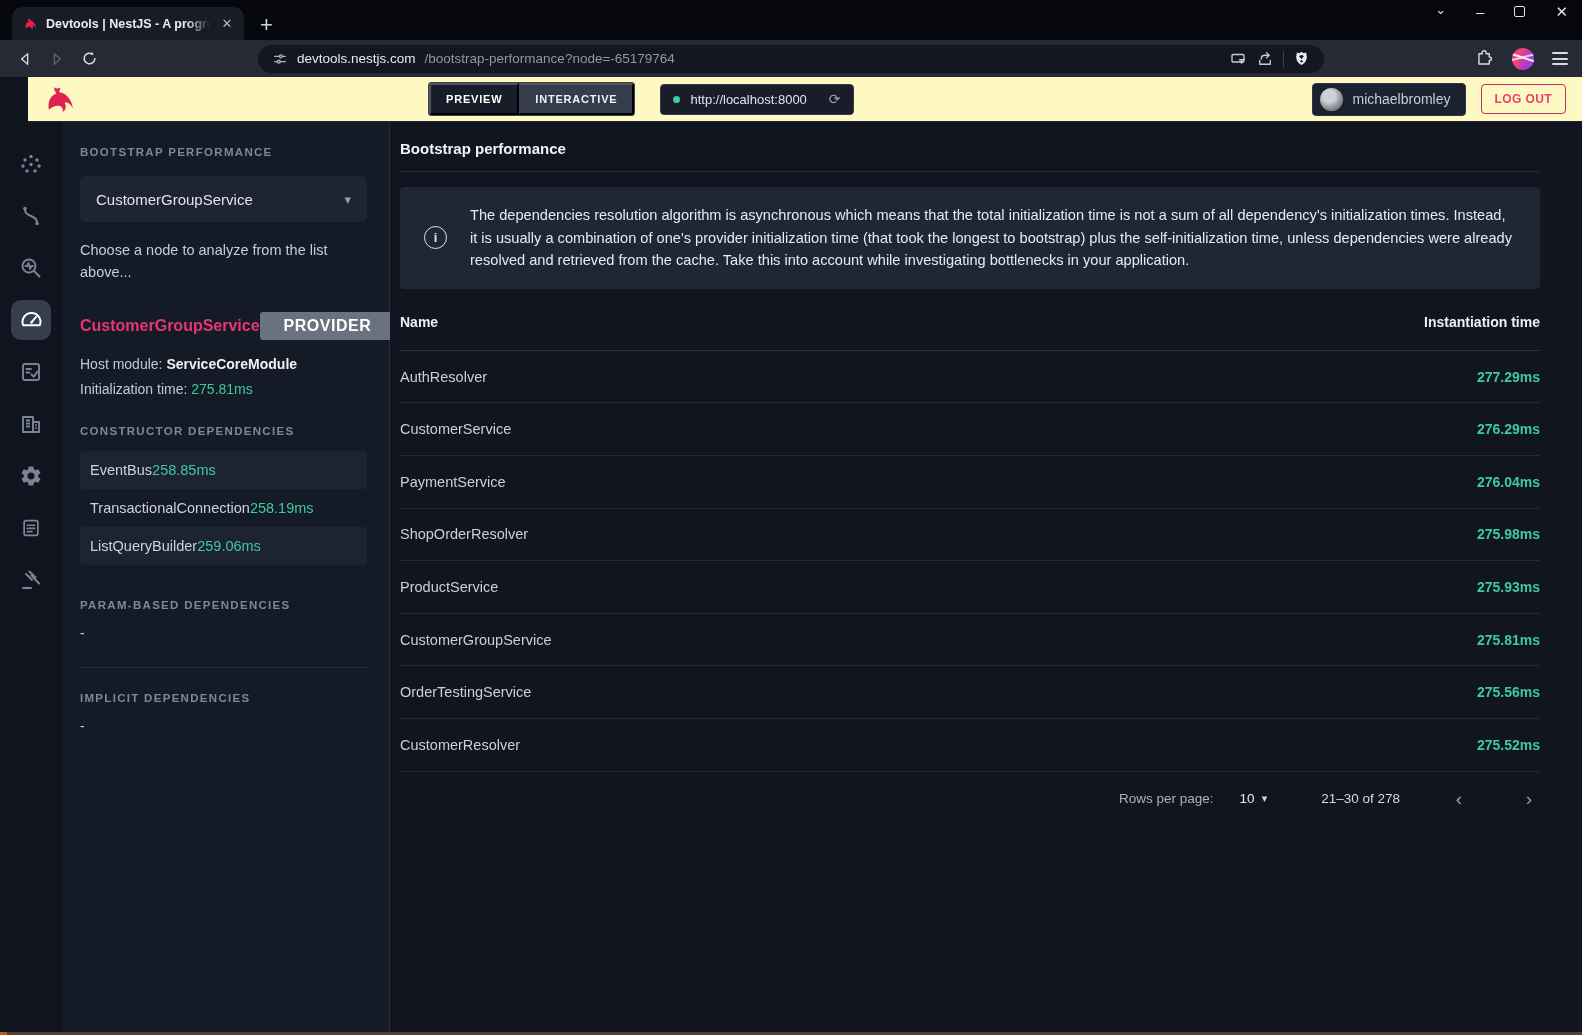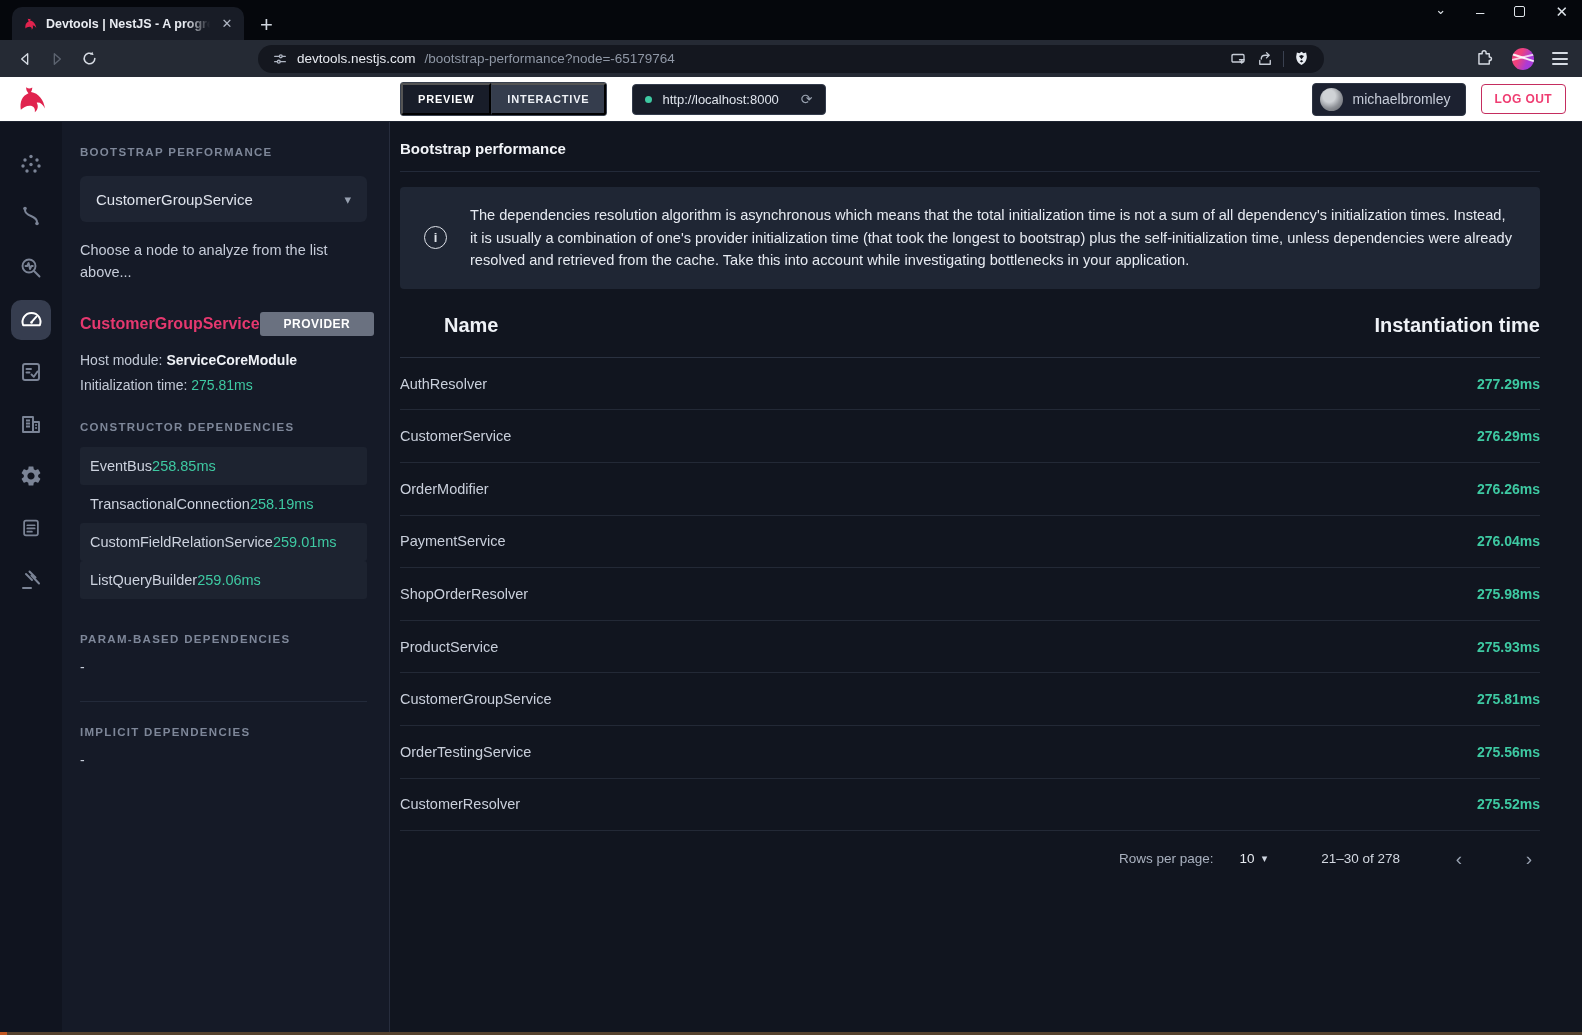--- a/index.html
+++ b/index.html
@@ -27,21 +27,21 @@
   .pill-spacer { flex:1; }
   .pill-sep { width:1px; height:16px; background:#3a4150; }
   .nav-right { margin-left:auto; display:flex; align-items:center; gap:18px; }
   .avatar-browser { width:22px; height:22px; border-radius:50%; background:linear-gradient(115deg,#f0427c 35%,#a93bd8 70%); position:relative; overflow:hidden; }
   .avatar-browser::before { content:""; position:absolute; left:-2px; top:9px; width:28px; height:2px; background:rgba(255,255,255,.9); transform:rotate(18deg); }
   .avatar-browser::after { content:""; position:absolute; left:-2px; top:8px; width:28px; height:2px; background:rgba(255,255,255,.75); transform:rotate(-14deg); }
   .hamburger { display:flex; flex-direction:column; gap:3.5px; }
   .hamburger span { width:16px; height:2px; background:#d6dbe3; border-radius:1px; }
 
   
-  .appheader { height:45px; background:#ffffff; display:flex; align-items:center; flex:0 0 auto; border-bottom:1px solid #1d2330; }
+  .appheader { height:45px; background:#fef9c3; display:flex; align-items:center; flex:0 0 auto; border-bottom:1px solid #1d2330;margin-left:28px; }
   .logo-box { width:62px; display:flex; align-items:center; justify-content:center; }
   .segmented { margin-left:338px; display:flex; border:1px solid #3a4250; border-radius:3px; overflow:hidden; }
   .seg-btn { padding:8px 15px; font-size:11px; font-weight:700; letter-spacing:.8px; color:#fff; background:#181d29; }
   .seg-btn.active { background:#353d4d; border-left:1px solid #3a4250; color:#eef1f6; }
   .urlbox { margin-left:25px; display:flex; align-items:center; gap:10px; border:1px solid #343c4c; border-radius:4px; background:#181d29; height:31px; padding:0 12px; }
   .green-dot { width:7px; height:7px; border-radius:50%; background:var(--teal); }
   .urlbox-text { font-size:13px; color:#dfe4ec; }
   .urlbox-reload { margin-left:12px; color:#9aa3b1; font-size:14px; }
   .userchip { margin-left:auto; display:flex; align-items:center; gap:9px; border:1px solid #2e3544; background:#1c2130; border-radius:4px; padding:4px 14px 4px 7px; }
   .avatar-user { width:23px; height:23px; border-radius:50%; background:radial-gradient(circle at 40% 35%, #cfd2d6 0 30%, #8d9096 60%, #5a5d63 100%); }
@@ -57,42 +57,42 @@
   .rail-item svg { display:block; }
 
   .panel { width:328px; background:#151a27; border-right:1px solid #272d3d; padding:20px 22px 0 18px; flex:0 0 auto; }
   .section-label { font-size:11.5px; font-weight:700; letter-spacing:1.3px; color:#7e8799; }
   .select { margin-top:16px; height:46px; background:#1e2432; border-radius:6px; display:flex; align-items:center; padding:0 16px; }
   .select-value { font-size:15px; color:#dfe3ec; }
   .select-caret { margin-left:auto; color:#97a0b0; font-size:13px; }
   .helper { margin:18px 0 28px; font-size:14.5px; line-height:1.5; color:#c6ccd9; }
   .node-head { margin-top:24px; display:flex; align-items:center; justify-content:space-between; }
   .node-name { font-size:16px; font-weight:700; color:var(--pink); }
-  .badge { background:#6a7180; color:#fff; font-size:12px; font-weight:700; letter-spacing:.5px; padding:5px 24px; border-radius:3px; }
+  .badge { background:#6a7180; color:#fff; font-size:16px; font-weight:700; letter-spacing:.5px; padding:5px 24px; border-radius:3px; }
   .kv { margin-top:16px; font-size:14px; color:#c2c9d6; }
   .kv + .kv { margin-top:9px; }
   .kv b { color:#eef1f6; font-weight:700; }
   .kv .teal { color:var(--teal); }
   .deps-label { display:block; margin-top:28px; }
   .dep-list { margin-top:14px; }
   .dep-row { height:38px; display:flex; align-items:center; padding:0 10px; border-radius:3px; font-size:14.5px; }
   .dep-row.striped { background:#1d2330; }
   .dep-name { color:#ccd2de; }
   .dep-time { color:var(--teal); }
   .dash { margin-top:14px; font-size:14px; color:#c6ccd9; }
   .panel-divider { border:none; border-top:1px solid #232a3a; margin:26px 0 24px; }
   .gap-lg { margin-top:34px; }
 
   .main { flex:1; padding:0 42px 0 10px; background:#11151f; min-width:0; }
   .page-title { font-size:15px; font-weight:700; color:#f1f3f7; padding:18px 0 14px; border-bottom:1px solid #232a39; }
   .infobox { margin-top:15px; background:#1f2634; border-radius:4px; padding:17px 24px; display:flex; align-items:center; gap:23px; }
   .info-icon { width:23px; height:23px; border:1.6px solid #dfe3ea; border-radius:50%; color:#dfe3ea; display:flex; align-items:center; justify-content:center; font-size:13px; font-weight:700; flex:0 0 auto; font-style:normal; }
   .info-text { font-size:14.6px; line-height:1.55; color:#e6eaf1; }
   .thead { display:flex; justify-content:space-between; align-items:center; padding:25px 0 20px; border-bottom:1px solid #2a3140; }
-  .th { font-size:20px; font-weight:700; color:#eef1f6;margin-left:44px; }
+  .th { font-size:14px; font-weight:700; color:#eef1f6; }
   .trow { height:52.6px; display:flex; justify-content:space-between; align-items:center; border-bottom:1px solid #232936; }
   .trow-name { font-size:14.5px; color:#c9cfdb; }
   .trow-time { font-size:14px; font-weight:700; color:var(--teal); }
   .pagination { height:54px; display:flex; align-items:center; justify-content:flex-end; gap:8px; }
   .pg-label { font-size:13.5px; color:#a9b1bf; }
   .pg-select { margin-left:18px; display:flex; align-items:center; gap:7px; font-size:13.5px; color:#e6eaf0;text-align:right; }
   .pg-select .select-caret { font-size:11px; color:#cfd5df; margin:0; }
   .pg-range { margin-left:46px; font-size:13.5px; color:#d3d8e1; }
   .pg-btn { margin-left:40px; color:#98a1b0; font-size:19px; line-height:1; width:22px; text-align:center; }
 
@@ -288,24 +288,20 @@
   <div class="dep-row striped">
     <span class="dep-name">EventBus</span>
     <span class="dep-time">258.85ms</span>
   </div>
 
   <div class="dep-row">
     <span class="dep-name">TransactionalConnection</span>
     <span class="dep-time">258.19ms</span>
   </div>
 
-  <div class="dep-row striped">
-    <span class="dep-name">CustomFieldRelationService</span>
-    <span class="dep-time">259.01ms</span>
-  </div>
 
 
   <div class="dep-row striped">
     <span class="dep-name">ListQueryBuilder</span>
     <span class="dep-time">259.06ms</span>
   </div>
 </div>
 
       <span class="section-label deps-label gap-lg" style="display:block">PARAM-BASED DEPENDENCIES</span>
       <div class="dash">-</div>
@@ -330,24 +326,20 @@
   <div class="trow">
     <span class="trow-name">AuthResolver</span>
     <span class="trow-time">277.29ms</span>
   </div>
 
   <div class="trow">
     <span class="trow-name">CustomerService</span>
     <span class="trow-time">276.29ms</span>
   </div>
 
-  <div class="trow">
-    <span class="trow-name">OrderModifier</span>
-    <span class="trow-time">276.26ms</span>
-  </div>
 
   <div class="trow">
     <span class="trow-name">PaymentService</span>
     <span class="trow-time">276.04ms</span>
   </div>
 
 
   <div class="trow">
     <span class="trow-name">ShopOrderResolver</span>
     <span class="trow-time">275.98ms</span>

